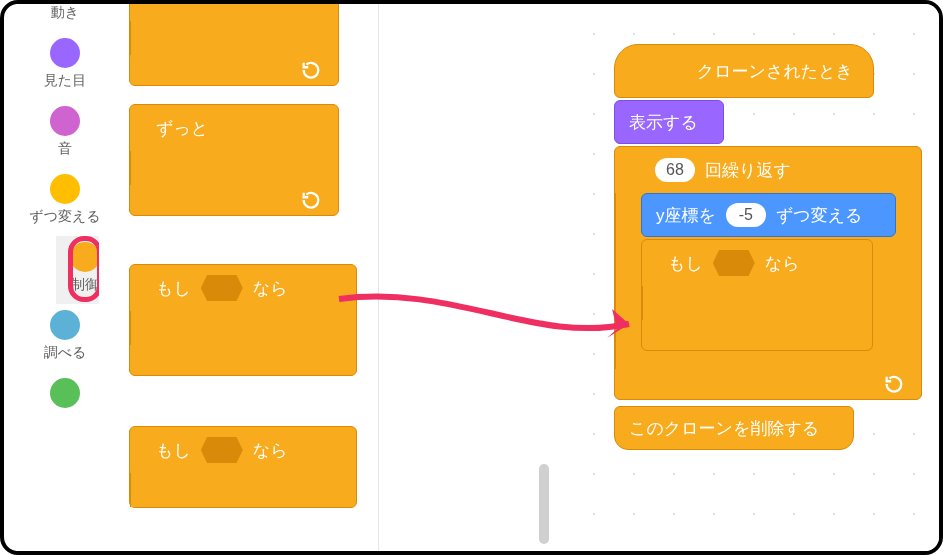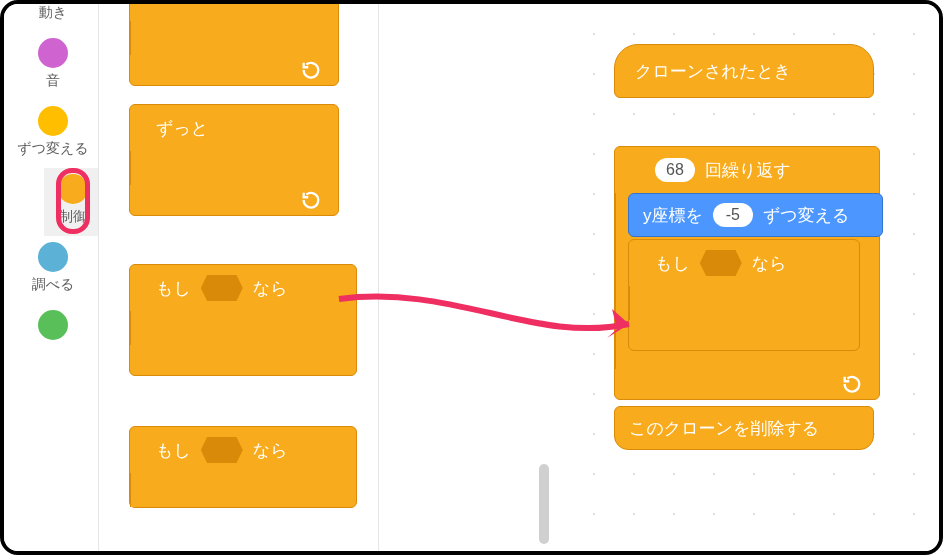--- a/index.html
+++ b/index.html
@@ -15,21 +15,21 @@
   .frame {
     position: absolute; inset: 0;
     border: 4px solid #000;
     border-radius: 18px;
     overflow: hidden;
     background: #fff;
   }
   
   .sidebar {
     position: absolute;
-    left: 0; top: 0; bottom: 0;
+    left: 12px; top: 0; bottom: 0;
     width: 95px;
     border-right: 1px solid #e5e5e5;
     background: #fff;
     padding-top: 0;
   }
   .cat {
     display: flex;
     flex-direction: column;
     align-items: center;
     padding: 6px 0 10px 0;
@@ -93,21 +93,21 @@
   .looks { --bg: #9966ff; --line: #7d4fe0; }
   .motion { --bg: #4c97ff; --line: #3373cc; }
   .body { background: var(--bg); border: 1px solid var(--line); border-radius: 6px; }
   .head {
     height: 46px; display: flex; align-items: center; gap: 10px;
     padding: 0 26px;
     position: relative;
   }
   .cwrap { position: relative; }
   .cmouth {
-    margin-left: 13px;
+    margin-left: 26px;
     min-height: 34px;
     background: #fff0;
   }
   .cinner {
     background: var(--bg);
     position: absolute;
     left: 0; top: 0; bottom: 0; width: 22px;
     border-left: 1px solid var(--line);
   }
   .cbottom {
@@ -123,20 +123,21 @@
     border: 1px solid var(--line);
     position: relative;
   }
   .hatblock {
     height: 54px;
     display: flex; align-items: center;
     padding: 0 20px;
     border: 1px solid var(--line);
     border-radius: 24px 24px 6px 6px;
     position: relative;
+    justify-content: flex-end;
   }
   .loop-icon {
     width: 22px; height: 22px;
     stroke: #fff; fill: none; stroke-width: 2.5;
   }
   .hex {
     width: 42px; height: 26px;
     background: #d98a08;
     clip-path: polygon(15% 0, 85% 0, 100% 50%, 85% 100%, 15% 100%, 0 50%);
     display: inline-block;
@@ -162,20 +163,24 @@
 <body>
 
 <div class="frame">
 
   <div class="sidebar">
     <div class="cat" style="padding-top:0">
 
       <span class="lbl">動き</span>
     </div>
     <div class="cat">
+      <div class="dot" style="background:#9966ff"></div>
+      <span class="lbl">見た目</span>
+    </div>
+    <div class="cat">
       <div class="dot" style="background:#cf63cf"></div>
       <span class="lbl">音</span>
     </div>
     <div class="cat">
       <div class="dot" style="background:#ffbf00"></div>
       <span class="lbl">ずつ変える</span>
     </div>
     <div class="cat selected highlight">
       <div class="dot" style="background:#f8ab1c"></div>
       <span class="lbl">制御</span>
@@ -250,22 +255,27 @@
   <div class="scrollbar"></div>
 
   <div class="canvas">
 
     <div class="block ctrl" style="left:50px;top:40px;width:260px">
       <div class="hatblock" style="background:var(--bg)">
         <span>クローンされたとき</span>
       </div>
     </div>
 
-
-    <div class="block ctrl body" style="left:50px;top:142px;width:266px">
+    <div class="block looks" style="left:50px;top:96px;width:110px">
+      <div class="stackblock" style="background:var(--bg)">
+        <span>表示する</span>
+      </div>
+    </div>
+
+    <div class="block ctrl body" style="left:50px;top:142px;width:308px">
       <div class="head" style="padding-left:40px">
         <span class="oval">68</span>
         <span>回繰り返す</span>
       </div>
       <div class="cwrap" style="min-height:176px">
         <div class="cinner"></div>
         <div class="cmouth" style="min-height:176px;position:relative">
 
           <div class="block motion" style="position:relative;left:0;top:0;width:255px">
             <div class="stackblock" style="background:var(--bg)">
@@ -291,21 +301,21 @@
         </div>
       </div>
       <div class="cbottom">
         <svg class="loop-icon" viewBox="0 0 24 24">
             <path d="M4 12a8 8 0 1 0 3-6"></path>
             <path d="M4 4v5h5"></path>
           </svg>
       </div>
     </div>
 
-    <div class="block ctrl" style="left:50px;top:402px;width:260px">
+    <div class="block ctrl" style="left:50px;top:402px;width:240px">
       <div class="stackblock" style="background:var(--bg);border-radius:6px 6px 14px 14px">
         <span>このクローンを削除する</span>
       </div>
     </div>
 
   </div>
 
   <svg class="arrow" viewBox="0 0 310 80">
     <path d="M5 25 C 120 10, 200 70, 295 50" stroke="#ef2e62" stroke-width="6" fill="none"></path>
     <path d="M295 50 L278 35 L283 55 L273 64 Z" fill="#ef2e62"></path>

